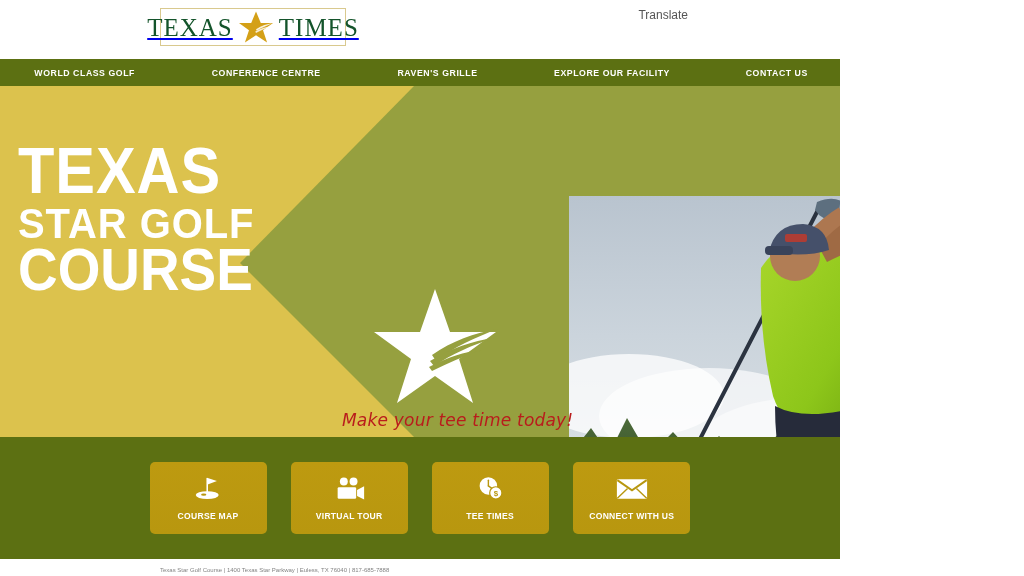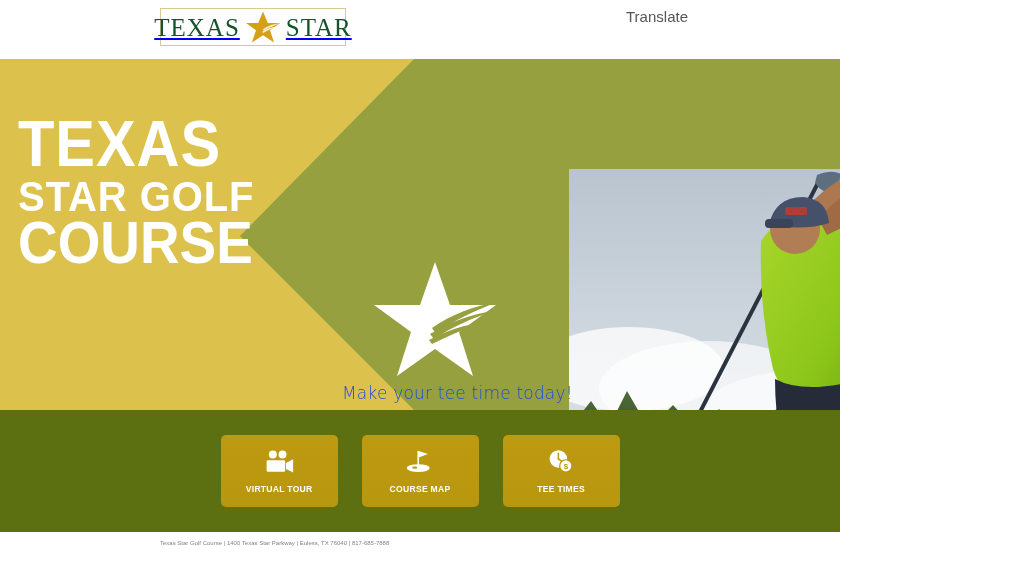--- a/index.html
+++ b/index.html
@@ -27,21 +27,21 @@
   }
   .logo-word {
     font-family: "Liberation Serif", serif;
     font-size: 25px; letter-spacing: 1px;
     color: #14542b; font-weight: 400; line-height: 1;
   }
   .logo-star { width: 44px; height: 34px; display:block; margin: 0 -1px; }
 
   .translate-link {
     position: absolute; right: 152px; top: 8px;
-    font-size: 15px; color: #555; text-decoration: none;
+    font-size: 12px; color: #555; text-decoration: none;
   }
   .search-wrap {
     position: absolute; right: 155px; top: 31px;
     width: 145px; height: 17px;
     background: #f0f0f0;
     border-radius: 9px;
     display: flex; align-items: center;
   }
   .search-input {
     border: 0; outline: 0; background: transparent;
@@ -89,23 +89,24 @@
     font-weight: 700; text-transform: uppercase;
   }
   .ht1 { font-size: 64px; letter-spacing: 1px; transform: scaleX(0.93); transform-origin: left; display:block; }
   .ht2 { font-size: 43px; letter-spacing: 1px; transform: scaleX(0.93); transform-origin: left; display:block; margin-top: 9px;}
   .ht3 { font-size: 59px; letter-spacing: 0px; transform: scaleX(0.93); transform-origin: left; display:block; margin-top: 6px;}
 
   .hero-star { position: absolute; left: 372px; top: 199px; width: 126px; height: 122px; }
 
   .tagline {
     position: absolute; left: 342px; top: 324px;
-    font-size: 17px; color: #1d4ed8;
+    font-size: 17px; color: #b91c1c;
     font-family: "DejaVu Sans", sans-serif; font-weight: 300;
     letter-spacing: 0.2px;
+    font-style: italic;
   }
 
   .hero-photo {
     position: absolute; left: 569px; top: 110px;
     width: 455px; height: 311px;
     overflow: hidden;
   }
   .sky { position: absolute; inset: 0; }
 
   
@@ -142,27 +143,34 @@
 
     <a class="logo-box" href="#">
       <span class="logo-word">TEXAS</span>
       <span class="logo-star">
         <svg viewBox="0 0 50 46" width="44" height="34" aria-hidden="true">
           <polygon points="25,2 31.5,17.5 48,17.5 34.5,27.5 40,44 25,34 10,44 15.5,27.5 2,17.5 18.5,17.5" fill="#d4a017"></polygon>
           <path d="M25,26 C33,21 40,19 47,18 C40,21 33,24 26,28 Z" fill="#ffffff" opacity="0.85"></path>
           <path d="M24,29 C31,25 38,23 45,22 C38,25 31,28 25,31 Z" fill="#ffffff" opacity="0.8"></path>
         </svg>
       </span>
-      <span class="logo-word">STAR</span>
+      <span class="logo-word">TIMES</span>
     </a>
 
     <a class="translate-link" href="#">Translate</a>
 
   </div>
 
+  <nav class="nav">
+    <a class="nav-item" href="#">WORLD CLASS GOLF</a>
+    <a class="nav-item" href="#">CONFERENCE CENTRE</a>
+    <a class="nav-item" href="#">RAVEN'S GRILLE</a>
+    <a class="nav-item" href="#">EXPLORE OUR FACILITY</a>
+    <a class="nav-item" href="#">CONTACT US</a>
+  </nav>
 
   <div class="hero">
 
     <svg class="hero-olive" viewBox="0 0 1024 351" preserveAspectRatio="none">
       <rect x="0" y="0" width="1024" height="351" fill="#dcc24d"></rect>
       <path d="M414,0 L1024,0 L1024,351 L414,351 L240,177 Z" fill="#96a03f"></path>
     </svg>
 
     <div class="hero-photo">
       <svg class="sky" viewBox="0 0 455 311" preserveAspectRatio="none" aria-hidden="true">
@@ -231,55 +239,65 @@
     </span>
 
     <div class="tagline">Make your tee time today!</div>
 
   </div>
 
   <div class="quick">
 
     <button class="qbtn">
       <span class="ico">
+        <svg viewBox="0 0 34 28" width="30" height="25" aria-hidden="true">
+          <line x1="15" y1="2" x2="15" y2="20" stroke="#fff" stroke-width="1.8"></line>
+          <polygon points="15.5,2 26,5.5 15.5,9.5" fill="#fff"></polygon>
+          <ellipse cx="15" cy="21.5" rx="13" ry="4.5" fill="#fff"></ellipse>
+          <ellipse cx="11" cy="21" rx="3" ry="1.2" fill="#b8970f"></ellipse>
+        </svg>
+      </span>
+      <span class="qlabel">COURSE MAP</span>
+    </button>
+
+    <button class="qbtn">
+      <span class="ico">
         <svg viewBox="0 0 34 26" width="30" height="24" aria-hidden="true">
           <circle cx="10" cy="4.5" r="4.5" fill="#fff"></circle>
           <circle cx="21" cy="4.5" r="4.5" fill="#fff"></circle>
           <rect x="3" y="11" width="21" height="13" rx="1.5" fill="#fff"></rect>
           <polygon points="25,14 33,10 33,25 25,21" fill="#fff"></polygon>
         </svg>
       </span>
       <span class="qlabel">VIRTUAL TOUR</span>
-    </button>
-
-    <button class="qbtn">
-      <span class="ico">
-        <svg viewBox="0 0 34 28" width="30" height="25" aria-hidden="true">
-          <line x1="15" y1="2" x2="15" y2="20" stroke="#fff" stroke-width="1.8"></line>
-          <polygon points="15.5,2 26,5.5 15.5,9.5" fill="#fff"></polygon>
-          <ellipse cx="15" cy="21.5" rx="13" ry="4.5" fill="#fff"></ellipse>
-          <ellipse cx="11" cy="21" rx="3" ry="1.2" fill="#b8970f"></ellipse>
-        </svg>
-      </span>
-      <span class="qlabel">COURSE MAP</span>
     </button>
 
     <button class="qbtn">
       <span class="ico">
         <svg viewBox="0 0 32 28" width="28" height="25" aria-hidden="true">
           <circle cx="13" cy="11" r="10" fill="#fff"></circle>
           <line x1="13" y1="11" x2="13" y2="4.5" stroke="#b8970f" stroke-width="1.6" stroke-linecap="round"></line>
           <line x1="13" y1="11" x2="18.5" y2="15" stroke="#b8970f" stroke-width="1.6" stroke-linecap="round"></line>
           <circle cx="21.5" cy="19" r="7" fill="#fff" stroke="#b8970f" stroke-width="1.4"></circle>
           <text x="21.5" y="22.6" font-size="9" font-family="Liberation Sans, sans-serif" font-weight="700" fill="#b8970f" text-anchor="middle">$</text>
         </svg>
       </span>
       <span class="qlabel">TEE TIMES</span>
     </button>
 
 
+    <button class="qbtn">
+      <span class="ico">
+        <svg viewBox="0 0 36 24" width="32" height="22" aria-hidden="true">
+          <rect x="1" y="1" width="34" height="22" rx="1.5" fill="#fff"></rect>
+          <path d="M1.5,2 L18,13.5 L34.5,2" fill="none" stroke="#b8970f" stroke-width="2.2"></path>
+          <path d="M1.5,22.5 L13,11.5 M34.5,22.5 L23,11.5" fill="none" stroke="#b8970f" stroke-width="1.6"></path>
+        </svg>
+      </span>
+      <span class="qlabel">CONNECT WITH US</span>
+    </button>
   </div>
 
   <div class="footer">
     <div class="footer-text">Texas Star Golf Course  |  1400 Texas Star Parkway  |  Euless, TX 76040  |  817-685-7888</div>
   </div>
 
 </div>
 
 </body></html>

